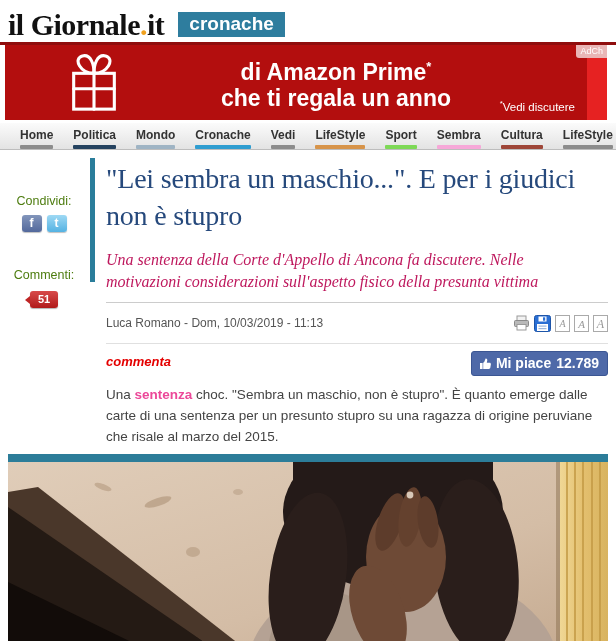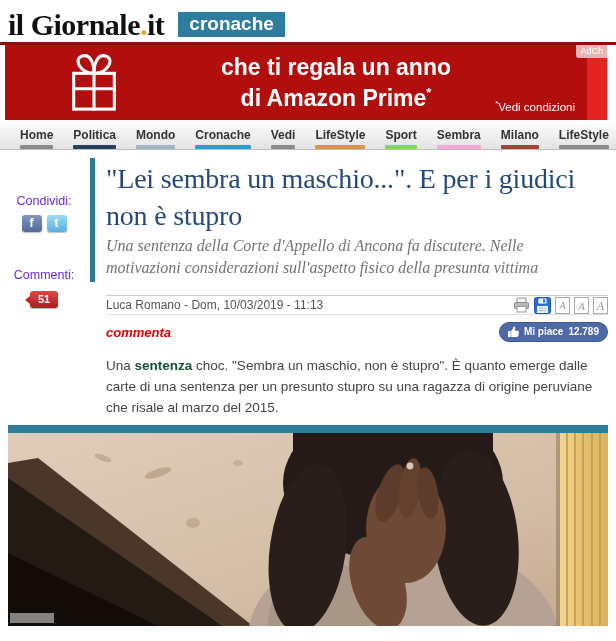--- a/index.html
+++ b/index.html
@@ -31,61 +31,61 @@
   .nav { height:27px; margin-top:3px; background:linear-gradient(#fbfbfb,#e3e3e3);
          border-bottom:1px solid #bdbdbd; display:flex; padding:5px 0 0 10px;
          white-space:nowrap; overflow:hidden; }
   .nav-item { padding:0 6px; margin:0 4px; text-align:left; cursor:pointer; }
   .nav-item .lbl { font-size:12px; font-weight:700; color:#333; }
   .nav-item .bar { height:4px; margin-top:3px; border-radius:1px; }
 
   
   .article { position:relative; padding-top:10px; }
   .side { position:absolute; left:0; top:44px; width:88px; text-align:center; }
-  .side-label { color:#6d28d9; font-size:12.5px; }
+  .side-label { color:#4d7c0f; font-size:12.5px; }
   .share-icons { margin-top:7px; display:flex; justify-content:center; gap:5px; }
   .sicon { width:20px; height:17px; border-radius:3px; color:#fff; font-weight:700; font-size:12px;
            line-height:17px; text-align:center; cursor:pointer; box-shadow:0 1px 1px rgba(0,0,0,.25); }
   .fb { background:linear-gradient(#8295bb,#53699c); }
   .tw { background:linear-gradient(#9ed9f4,#55b2e2); }
   .commenti { margin-top:36px; }
   .count-badge { display:inline-block; margin-top:9px; position:relative; background:linear-gradient(#d84a4a,#b01a1a);
            color:#fff; font-weight:700; font-size:11px; padding:2px 8px 3px; border-radius:3px; cursor:pointer;
            box-shadow:0 1px 1px rgba(0,0,0,.3); }
   .count-badge::before { content:""; position:absolute; left:-5px; top:5px; border:4px solid transparent;
            border-right:5px solid #bf2525; border-left:none; }
 
   .vbar { position:absolute; left:90px; top:8px; width:5px; height:124px; background:#2a7d9b; }
 
   .main { margin-left:106px; width:502px; }
   .title { font-family:"Liberation Serif", serif; font-weight:400; font-size:28px;
            line-height:37px; color:#26497c; letter-spacing:-0.2px; }
-  .subtitle { margin-top:1px; font-family:"Liberation Serif", serif; font-style:italic;
-           font-size:16px; line-height:22px; color:#737373; width:478px; }
-
-  .byline-row { margin-top:16px; border-top:1px solid #ccc; border-bottom:1px solid #e0e0e0;
-           height:20px; display:flex; align-items:center; justify-content:space-between; }
+  .subtitle { margin-top:15px; font-family:"Liberation Serif", serif; font-style:italic;
+           font-size:16px; line-height:22px; color:#be185d; width:478px; }
+
+  .byline-row { margin-top:9px; border-top:1px solid #ccc; border-bottom:1px solid #e0e0e0;
+           height:42px; display:flex; align-items:center; justify-content:space-between; }
   .byline { font-size:12px; color:#555; }
   .tools { display:flex; align-items:center; gap:4px; }
   .tool { cursor:pointer; display:inline-flex; }
   .abox { width:15px; height:17px; border:1px solid #aaa; background:#fff; color:#999;
           font-family:"Liberation Serif", serif; font-style:italic; text-align:center; cursor:pointer; }
   .abox:nth-child(3) { font-size:10px; line-height:16px; }
   .abox:nth-child(4) { font-size:11px; line-height:16px; }
   .abox:nth-child(5) { font-size:12px; line-height:16px; }
 
   .commenta-row { position:relative; height:26px; margin-top:5px; }
   .commenta { position:absolute; left:0; right:0; top:5px; text-align:left;
           color:#e40000; font-weight:700; font-size:13px; cursor:pointer;font-style:italic; }
   .like-btn { position:absolute; right:0; top:2px; background:#4e69a8; border:1px solid #3b5693;
-          border-radius:10px; color:#fff; font-weight:700; font-size:10px; padding:3px 8px 4px;
+          border-radius:3px; color:#fff; font-weight:700; font-size:14px; padding:3px 8px 4px;
           display:flex; align-items:center; gap:5px; cursor:pointer; }
 
   .body-text { margin-top:9px; font-size:13.5px; line-height:21px; color:#444; width:502px; }
-  .body-text b { color:#14532d; }
+  .body-text b { color:#ec4899; }
 
   
   .photo { margin:7px 8px 0; cursor:default; }
   .photo-topbar { height:8px; background:#2c7d99; }
 </style>
 </head>
 <body>
 
 <div class="header">
   <div class="logo"><span>il Giornale</span><span class="dot">.</span><span>it</span></div>
@@ -100,25 +100,25 @@
     <svg class="gift" width="62" height="60" viewBox="0 0 64 62">
       <g fill="none" stroke="#fff" stroke-width="3.2" stroke-linecap="round">
         <rect x="11" y="21" width="42" height="37"></rect>
         <line x1="11" y1="37" x2="53" y2="37"></line>
         <line x1="32" y1="21" x2="32" y2="58"></line>
         <path d="M32,21 C18,21 10,6 20,3 C29,1 32,12 32,21 Z"></path>
         <path d="M32,21 C46,21 54,6 44,3 C35,1 32,12 32,21 Z"></path>
       </g>
     </svg>
     <div class="banner-text">
+      <div><span>di Amazon Prime</span><sup>*</sup></div>
       <div>che ti regala un anno</div>
-      <div><span>di Amazon Prime</span><sup>*</sup></div>
     </div>
   </div>
-  <div class="banner-cond"><sup>*</sup><span>Vedi condizioni</span></div>
+  <div class="banner-cond"><sup>*</sup><span>Vedi discutere</span></div>
 </div>
 
 <div class="nav">
   <div class="nav-item">
       <div class="lbl">Home</div>
       <div class="bar" style="background: rgb(140, 140, 140);"></div>
     </div>
   <div class="nav-item">
       <div class="lbl">Politica</div>
       <div class="bar" style="background: rgb(36, 66, 95);"></div>
@@ -141,21 +141,21 @@
     </div>
   <div class="nav-item">
       <div class="lbl">Sport</div>
       <div class="bar" style="background: rgb(126, 217, 87);"></div>
     </div>
   <div class="nav-item">
       <div class="lbl">Sembra</div>
       <div class="bar" style="background: rgb(246, 168, 216);"></div>
     </div>
   <div class="nav-item">
-      <div class="lbl">Milano</div>
+      <div class="lbl">Cultura</div>
       <div class="bar" style="background: rgb(158, 70, 56);"></div>
     </div>
   <div class="nav-item">
       <div class="lbl">LifeStyle</div>
       <div class="bar" style="background: rgb(140, 140, 140);"></div>
     </div>
 
 </div>
 
 <div class="article">

